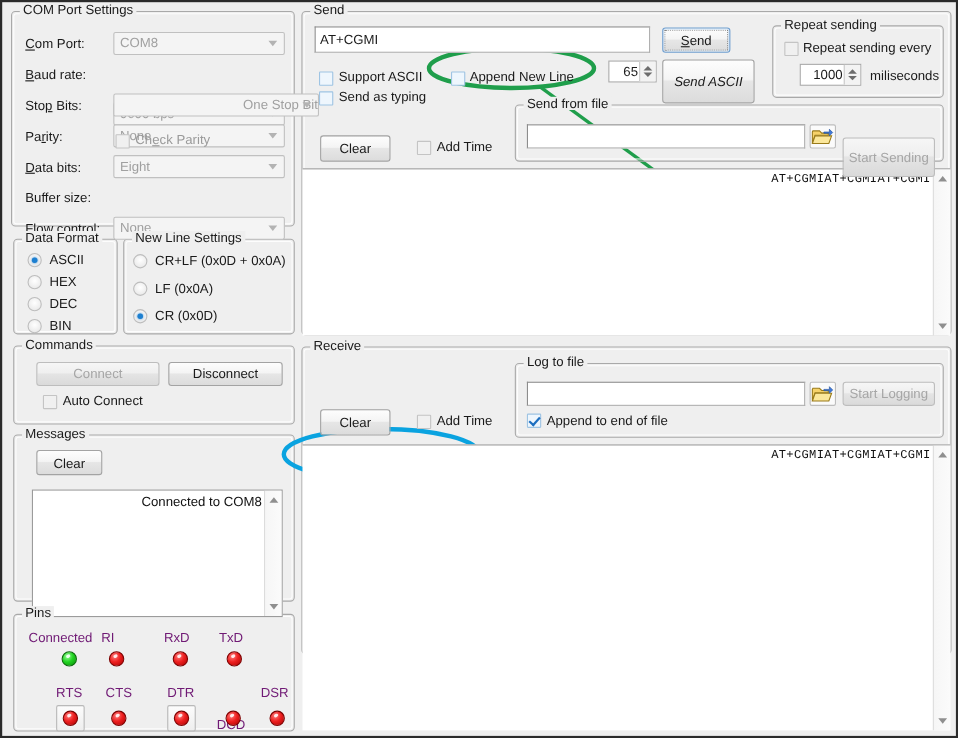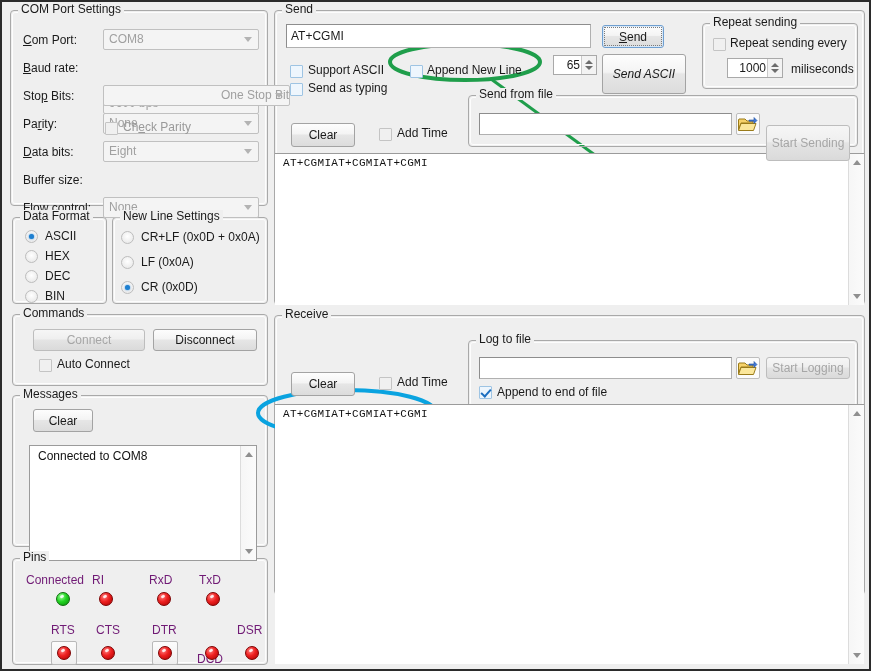--- a/index.html
+++ b/index.html
@@ -146,26 +146,27 @@
 
   
   .area{
     position:absolute;
     background:#ffffff;
     border:1px solid #9b9b9b;
     box-sizing:border-box;
     overflow:hidden;
   }
   .area .content{
-    position:absolute;left:8px;top:3px;right:18px;
+    position:absolute;left:20px;top:3px;right:18px;
     font-family:"Liberation Mono", monospace;
     font-size:11px;color:#111;
     letter-spacing:0.3px;
     white-space:pre-wrap;
     word-break:break-all;
+    text-align:right;
   }
   .sbar{
     position:absolute;top:0;right:0;bottom:0;width:15px;
     background:linear-gradient(to right,#f6f6f6,#fbfbfb);
     border-left:1px solid #dcdcdc;
   }
   .sbar .up,.sbar .dn{position:absolute;left:4px;width:0;height:0;
     border-left:4px solid transparent;border-right:4px solid transparent;}
   .sbar .up{top:6px;border-bottom:5px solid #8f8f8f;}
   .sbar .dn{bottom:6px;border-top:5px solid #8f8f8f;}
@@ -427,21 +428,21 @@
 
   <div class="gb" style="left:272px;top:313px;width:591px;height:280px;">
     <span class="gbt">Receive</span>
     <div class="gbody">
       <div class="btn" style="left:16px;top:56px;width:64px;height:24px;">
         <span>Clear</span>
       </div>
       <div class="cb dim" style="left:104px;top:61px;"></div>
       <span class="lbl" style="left:122px;top:59px;">Add Time</span>
 
-      <div class="gb" style="left:193px;top:24px;width:390px;height:68px;padding-left:10px;">
+      <div class="gb" style="left:193px;top:14px;width:390px;height:68px;padding-left:10px;">
         <span class="gbt">Log to file</span>
         <div class="gbody">
           <div class="tb sunken" style="left:10px;top:16px;width:253px;height:22px;">
             <span></span>
           </div>
           <div class="folder" style="left:267px;top:16px;">
             <svg width="22" height="20" viewBox="0 0 22 20">
               <path d="M2 5 L8 5 L10 7 L16 7 L16 9 L4 9 L1.5 16 L1.5 6 Z" fill="#f6d26a" stroke="#9a7b1a" stroke-width="1"></path>
               <path d="M4 9.5 L19 9.5 L16.5 16.5 L1.5 16.5 Z" fill="#fbe79b" stroke="#9a7b1a" stroke-width="1"></path>
               <path d="M12 6 L17 6 L17 3.5 L20 6.5 L17 9.5 L17 7.2 L12 7.2 Z" fill="#3f78d8" stroke="#24539e" stroke-width="0.6"></path>

